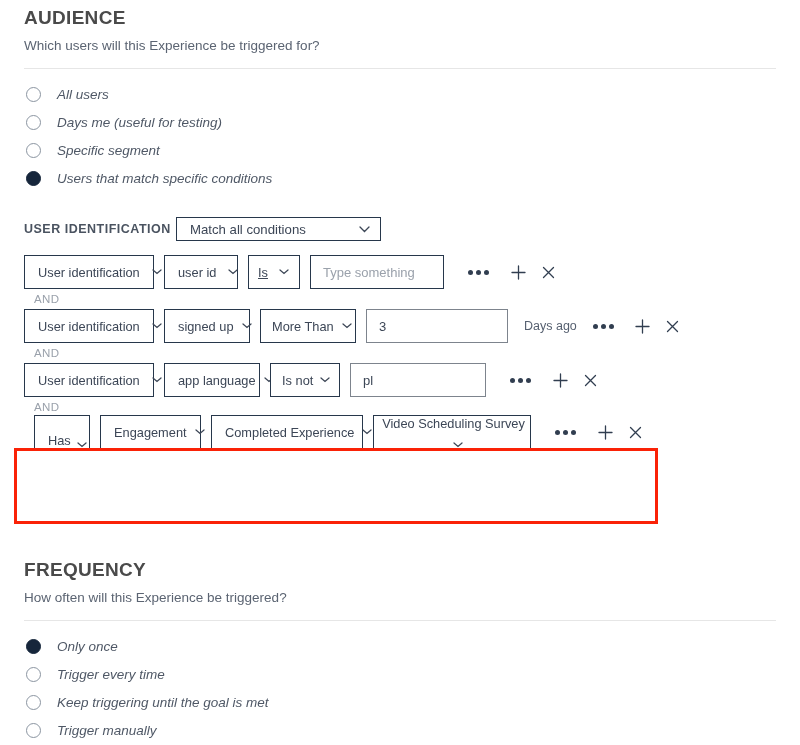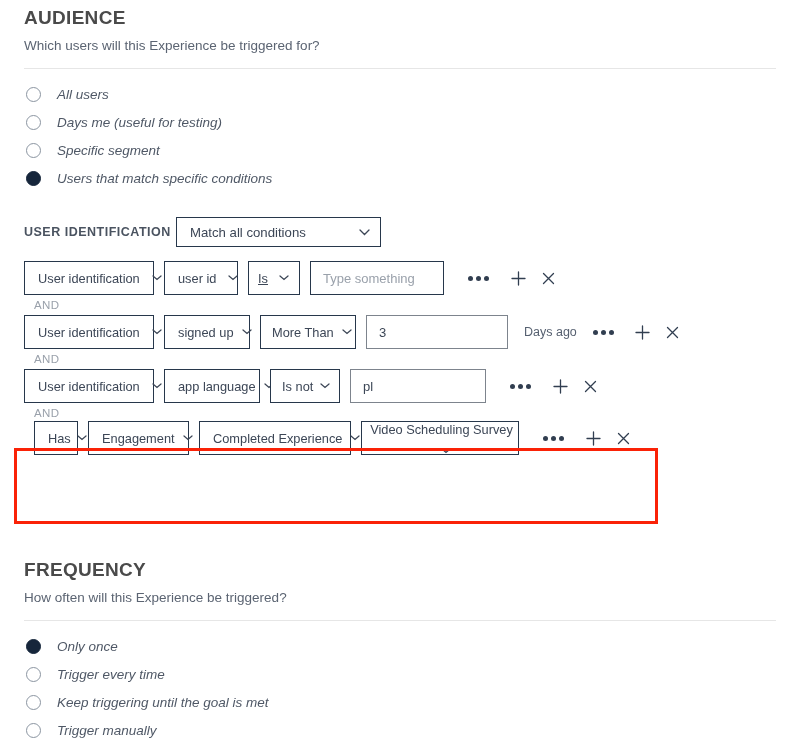--- a/index.html
+++ b/index.html
@@ -89,21 +89,21 @@
     height: 34px;
     border: 1.5px solid #27374b;
     background: #fff;
     padding: 0 10px 0 13px;
     font-size: 12.8px;
     color: #3c4656;
     white-space: nowrap;
     cursor: pointer;
     vertical-align: middle;
   }
-  .ctl.big { height: 30px; font-size: 13.2px; gap: 36px; }
+  .ctl.big { height: 24px; font-size: 13.2px; gap: 36px; }
   .ctl .chev {
     margin-left: 12px;
     flex: 0 0 auto;
     display: inline-flex;
     align-items: center;
   }
   .ctl .chev svg { display: block; }
 
   .txt {
     display: inline-flex;
@@ -355,21 +355,21 @@
           <svg width="13" height="13" viewBox="0 0 13 13">
               <path d="M1.5 1.5l10 10M11.5 1.5l-10 10" stroke="#313e50" stroke-width="1.3" stroke-linecap="round"></path>
             </svg>
         </span>
       </div>
     </div>
 
     <div class="and-lab" style="padding-bottom:2px;">AND</div>
 
     <div class="cond-row" style="padding-left:10px;">
-      <div class="ctl" style="width:44px;">
+      <div class="ctl" style="width:56px;align-items:flex-end;">
         <span>Has</span>
         <span class="chev" style="margin-left:6px;">
           <svg width="10" height="6" viewBox="0 0 10 6">
               <path d="M1 1l4 3.5L9 1" fill="none" stroke="#3c4656" stroke-width="1.25" stroke-linecap="round"></path>
             </svg>
         </span>
       </div>
       <div class="ctl" style="width:101px;">
         <span>Engagement</span>
         <span class="chev" style="margin-left:8px;">

